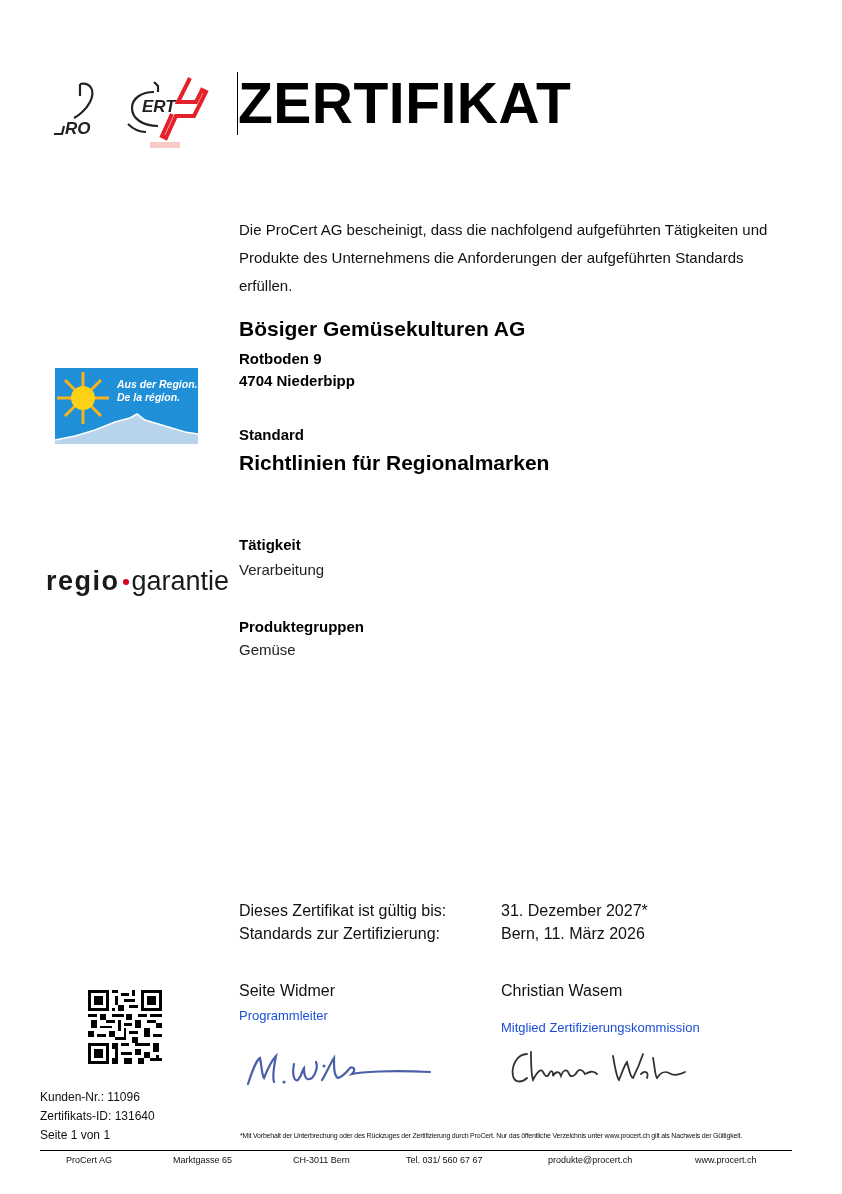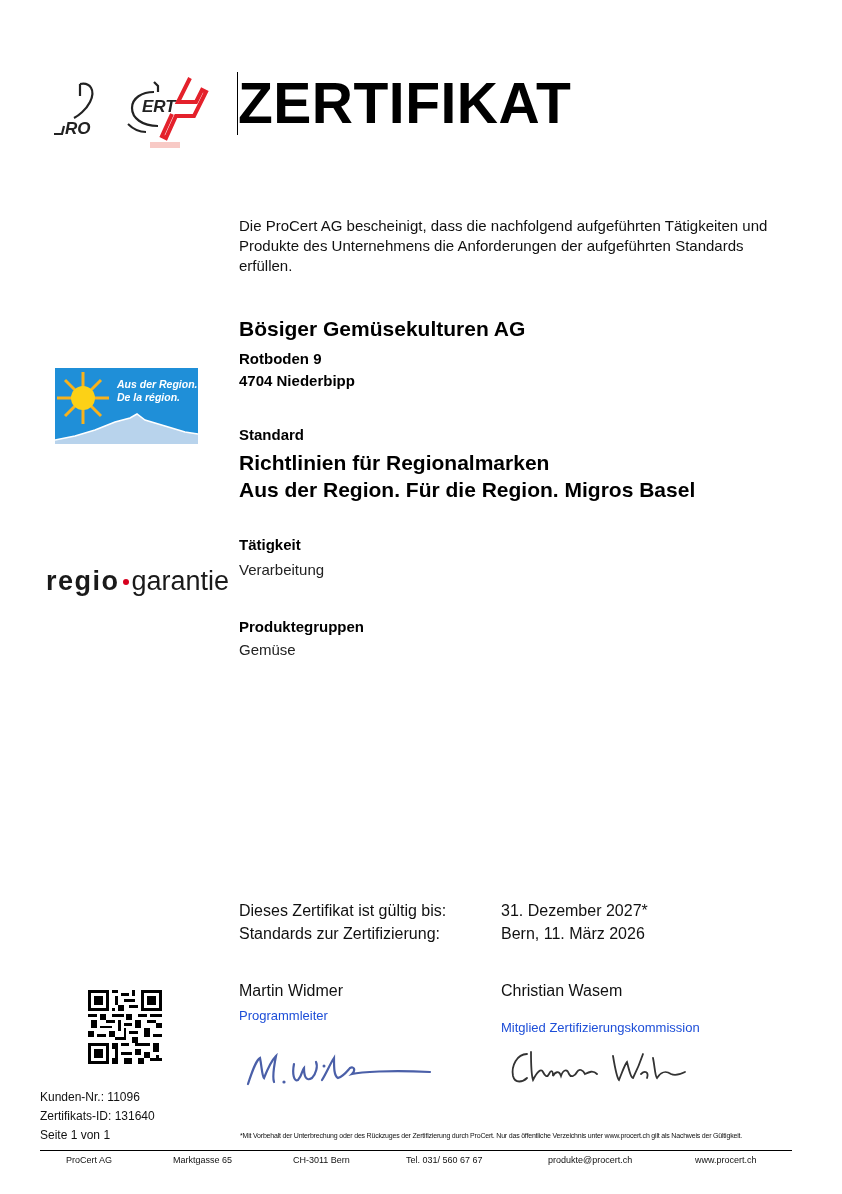--- a/index.html
+++ b/index.html
@@ -7,21 +7,21 @@
       width: 842px; height: 1194px; position: relative; overflow: hidden;
       font-family: "Liberation Sans", sans-serif; color: #000;
     }
     .abs { position: absolute; }
     .title {
       left: 238px; top: 70px; font-size: 57px; font-weight: bold;
       letter-spacing: 0.5px; line-height: 66px; color: #000;
     }
     .cursor { left: 237px; top: 72px; width: 1px; height: 63px; background: #000; }
     .intro {
-      left: 239px; top: 216px; width: 540px; font-size: 15px; line-height: 20px; color: #111;
+      left: 239px; top: 216px; width: 540px; font-size: 15px; line-height: 28px; color: #111;
     }
     .company { left: 239px; top: 316px; font-size: 21px; font-weight: bold; line-height: 26px; }
     .addr { left: 239px; top: 348px; font-size: 15px; font-weight: bold; line-height: 22px; }
     .label-b { font-size: 15px; font-weight: bold; line-height: 20px; }
     .std-title { left: 239px; top: 449px; font-size: 21px; font-weight: bold; line-height: 27px; }
     .val { font-size: 15px; line-height: 20px; color: #222; }
     .valid { left: 239px; top: 899px; font-size: 16px; line-height: 23px; color: #111; }
     .valid .row { display: flex; }
     .valid .k { width: 262px; }
     .sig-name { font-size: 16px; line-height: 20px; color: #111; }
@@ -79,21 +79,20 @@
   <div class="abs" style="left:62px; top:10px; color:#fff; font-size:10.5px; font-style:italic; font-weight:bold; line-height:13px;">
     <div>Aus der Region.</div>
     <div>De la région.</div>
   </div>
   <div class="abs" style="left:92px; top:88px; color:#fff; font-size:10px; font-weight:bold;">MIGROS</div>
 </div>
 
 <div class="abs label-b" style="left:239px; top:425px;">Standard</div>
 <div class="abs std-title">
   <div>Richtlinien für Regionalmarken</div>
-  <div>Aus der Region. Für die Region. Migros Basel</div>
 </div>
 
 <div class="abs regio">
   <b>regio</b><span class="dot"></span><span>garantie</span>
 </div>
 
 <div class="abs label-b" style="left:239px; top:535px;">Tätigkeit</div>
 <div class="abs val" style="left:239px; top:560px;">Verarbeitung</div>
 
 <div class="abs label-b" style="left:239px; top:617px;">Produktegruppen</div>
@@ -104,21 +103,21 @@
     <span class="k">Dieses Zertifikat ist gültig bis:</span>
     <span>31. Dezember 2027*</span>
   </div>
   <div class="row">
     <span class="k">Standards zur Zertifizierung:</span>
     <span>Bern, 11. März 2026</span>
   </div>
 </div>
 
 <div class="abs" style="left:239px; top:981px;">
-  <div class="sig-name">Martin Widmer</div>
+  <div class="sig-name">Seite Widmer</div>
   <div class="sig-role" style="margin-top:6px;">Programmleiter</div>
 </div>
 <div class="abs" style="left:501px; top:981px;">
   <div class="sig-name">Christian Wasem</div>
   <div class="sig-role" style="margin-top:18px;">Mitglied Zertifizierungskommission</div>
 </div>
 
 <svg class="abs" style="left:240px; top:1046px;" width="200" height="45" viewBox="0 0 200 45">
   <path d="M8 38 C12 26 16 14 20 12 C22 22 22 30 24 32 C28 22 32 14 36 10 C34 20 32 30 34 36" fill="none" stroke="#4a5fa8" stroke-width="2.2" stroke-linecap="round"></path>
   <circle cx="44" cy="36" r="1.6" fill="#4a5fa8"></circle>

